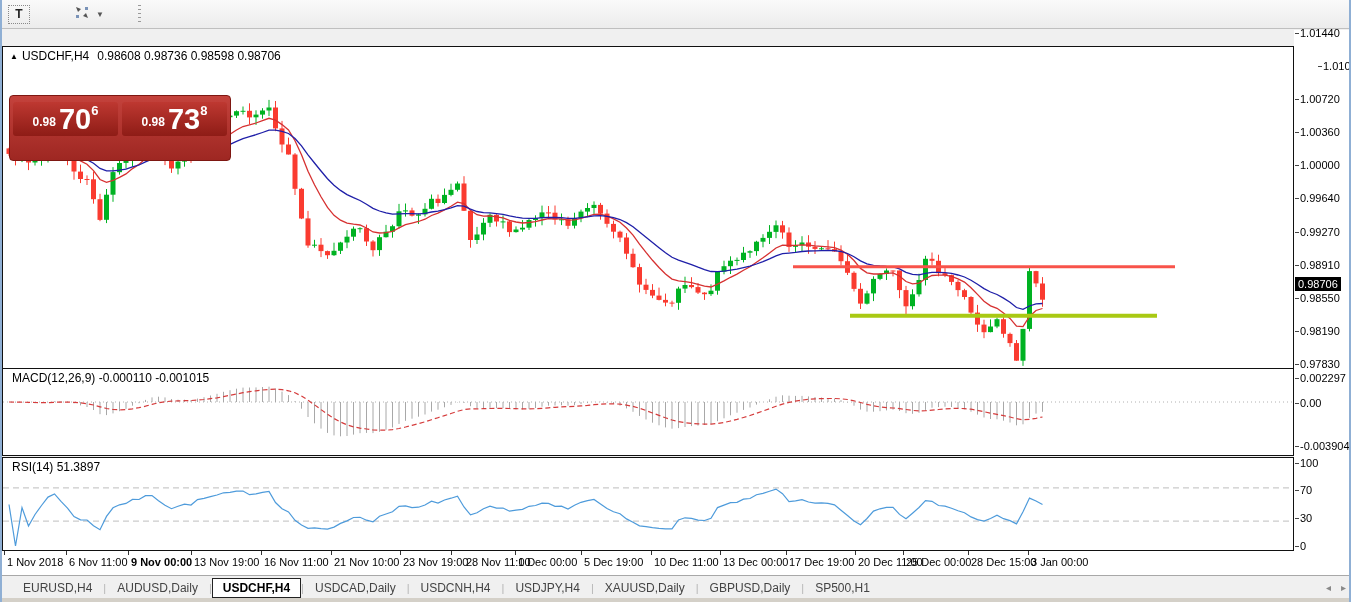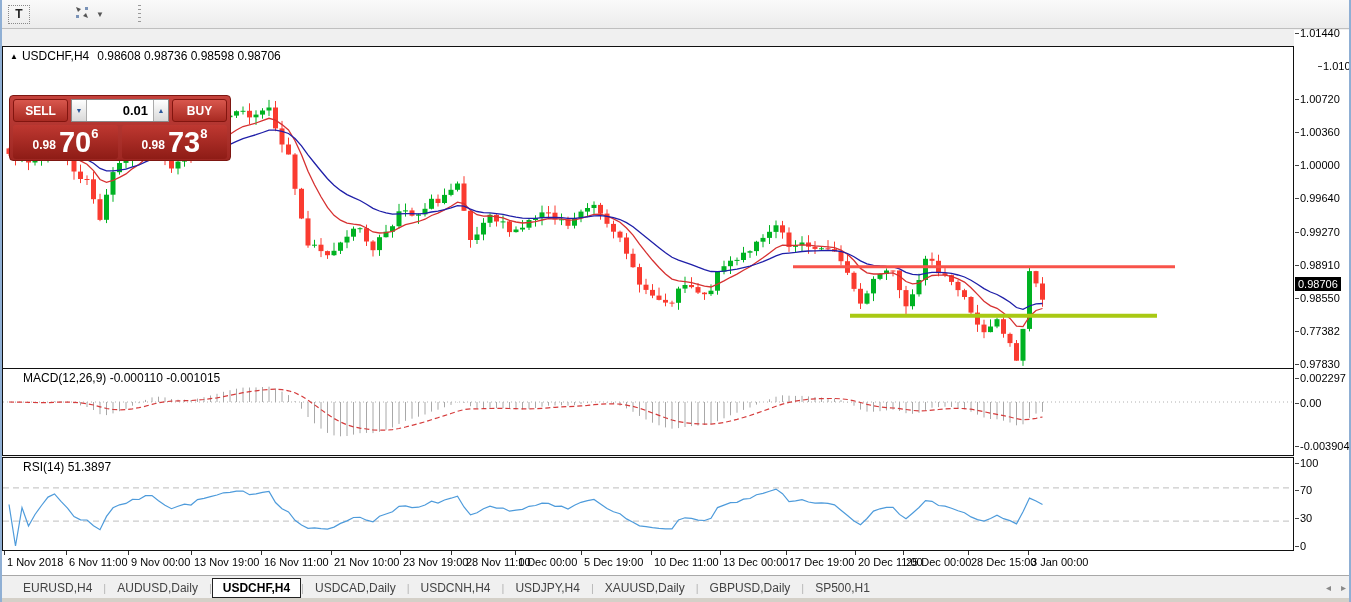--- a/index.html
+++ b/index.html
@@ -17,21 +17,21 @@
   .grip{margin-left:30px;width:3px;height:18px;background:repeating-linear-gradient(#999 0 1px,transparent 1px 4px);}
   .tfs{display:flex;margin-left:14px;}
   .tf{padding:3px 9px;font-size:11px;color:#333;border:1px solid transparent;border-radius:2px;background:transparent;}
   .tf.active{background:#FDFDFD;border:1px solid #98A8B8;box-shadow:inset 0 0 2px #cfe0f0;}
   
   .pane{position:absolute;left:2px;width:1292px;background:#fff;border:1px solid #111;box-sizing:border-box;}
   .pane svg{position:absolute;left:0;top:0;}
   .pane-main{top:30px;height:337px;margin-top:16px;}
   .pane-macd{top:368px;height:88px;}
   .pane-rsi{top:457px;height:94px;}
-  .indlabel{position:absolute;left:20px;top:2px;font-size:12px;color:#000;white-space:nowrap;z-index:5;}
+  .indlabel{position:absolute;left:9px;top:2px;font-size:12px;color:#000;white-space:nowrap;z-index:5;}
   .chead{position:absolute;left:7px;top:2px;font-size:12px;color:#000;z-index:6;white-space:nowrap;}
   .chead .carr{font-size:8px;vertical-align:1px;margin-right:4px;}
   .chead .sym{margin-right:8px;}
   
   .scalecol{position:absolute;left:1294px;top:30px;width:55px;height:521px;background:#fff;z-index:4;text-decoration:underline;}
   .slabel{position:absolute;left:6px;font-size:11px;color:#000;height:14px;line-height:14px;white-space:nowrap;}
   .slabel::before{content:"";position:absolute;left:-5px;top:7px;width:4px;height:1px;background:#444;}
   .pricetag{position:absolute;left:1px;background:#000;color:#fff;font-size:11px;line-height:14px;padding:0 3px;z-index:6;}
   
   .datestrip{position:absolute;left:2px;top:551px;width:1347px;height:24px;background:#fff;z-index:3;}
@@ -405,29 +405,20 @@
         <polyline points="6,106.9 12.5,107.7 19,107.7 25.5,109.1 32,109.6 38.5,109.2 45,107.8 51.5,106.0 58,105.6 64.5,106.6 71,109.9 77.5,113.9 84,117.2 90.5,123.6 97,132.5 103.5,135.3 110,133.5 116.5,130.3 123,126.9 129.5,121.6 136,117.4 142.5,111.4 149,106.4 155.5,104.7 162,105.7 168.5,108.6 175,109.7 181.5,109.4 188,109.6 194.5,106.8 201,103.7 207.5,100.0 214,96.1 220.5,91.4 227,87.2 233.5,83.0 240,79.5 246.5,77.9 253,76.0 259.5,73.7 266,71.3 272.5,73.2 279,77.6 285.5,83.0 292,93.7 298.5,107.8 305,124.3 311.5,137.7 318,149.8 324.5,160.4 331,168.3 337.5,173.2 344,176.2 350.5,177.2 357,178.0 363.5,181.0 370,185.0 376.5,186.0 383,185.7 389.5,184.5 396,180.9 402.5,177.7 409,176.1 415.5,174.5 422,172.2 428.5,168.5 435,166.2 441.5,162.9 448,159.2 454.5,155.1 461,156.7 467.5,163.3 474,167.7 480.5,169.2 487,168.9 493.5,169.9 500,170.8 506.5,173.4 513,175.0 519.5,176.0 526,175.5 532.5,174.7 539,173.0 545.5,171.7 552,171.8 558.5,171.9 565,173.1 571.5,172.8 578,171.3 584.5,169.4 591,167.3 597.5,167.2 604,169.0 610.5,171.8 617,175.2 623.5,181.0 630,188.1 636.5,197.1 643,205.4 649.5,213.3 656,220.5 662.5,226.9 669,232.1 675.5,233.8 682,234.6 688.5,235.6 695,237.4 701.5,239.2 708,240.0 714.5,237.2 721,233.9 727.5,230.3 734,227.1 740.5,223.2 747,219.8 753.5,215.2 760,210.8 766.5,206.1 773,201.0 779.5,198.2 786,198.5 792.5,198.4 799,197.9 805.5,198.2 812,198.9 818.5,199.3 825,199.8 831.5,200.7 838,203.1 844.5,207.2 851,213.5 857.5,221.4 864,225.9 870.5,227.0 877,227.0 883.5,226.4 890,225.8 896.5,229.0 903,234.5 909.5,236.8 916,236.1 922.5,231.7 929,228.5 935.5,228.1 942,228.1 948.5,229.3 955,231.8 961.5,235.1 968,240.7 974.5,247.4 981,254.2 987.5,258.8 994,261.3 1000.5,265.9 1007,271.4 1013.5,279.1 1020,279.6 1026.5,269.5 1033,263.5 1039.5,261.5" fill="none" stroke="#D63131" stroke-width="1.3"></polyline>
         <polyline points="6,106.9 12.5,107.3 19,107.3 25.5,108.1 32,108.4 38.5,108.3 45,107.7 51.5,106.8 58,106.5 64.5,106.9 71,108.5 77.5,110.7 84,112.6 90.5,116.2 97,121.4 103.5,123.8 110,123.9 116.5,123.2 123,122.1 129.5,119.9 136,118.0 142.5,114.9 149,112.1 155.5,110.7 162,110.7 168.5,111.7 175,111.9 181.5,111.6 188,111.5 194.5,109.9 201,108.1 207.5,105.9 214,103.3 220.5,100.3 227,97.4 233.5,94.4 240,91.6 246.5,89.7 253,87.7 259.5,85.5 266,83.2 272.5,83.1 279,84.4 285.5,86.5 292,91.5 298.5,98.8 305,107.8 311.5,116.0 318,124.0 324.5,131.7 331,138.2 337.5,143.4 344,147.6 350.5,150.7 357,153.5 363.5,157.2 370,161.4 376.5,164.0 383,165.9 389.5,167.1 396,166.9 402.5,166.6 409,166.7 415.5,166.8 422,166.4 428.5,165.0 435,164.2 441.5,162.7 448,160.9 454.5,158.7 461,159.2 467.5,162.2 474,164.5 480.5,165.6 487,165.8 493.5,166.6 500,167.3 506.5,168.9 513,170.1 519.5,171.1 526,171.3 532.5,171.3 539,170.7 545.5,170.3 552,170.5 558.5,170.6 565,171.4 571.5,171.3 578,170.7 584.5,169.8 591,168.8 597.5,168.6 604,169.3 610.5,170.7 617,172.5 623.5,175.6 630,179.7 636.5,185.0 643,190.2 649.5,195.5 656,200.7 662.5,205.7 669,210.3 675.5,213.1 682,215.4 688.5,217.6 695,220.2 701.5,222.6 708,224.5 714.5,224.6 721,224.1 727.5,223.1 734,222.2 740.5,220.7 747,219.2 753.5,217.0 760,214.6 766.5,211.9 773,208.8 779.5,206.7 786,206.1 792.5,205.4 799,204.5 805.5,204.0 812,203.8 818.5,203.6 825,203.5 831.5,203.6 838,204.5 844.5,206.5 851,209.7 857.5,213.9 864,216.9 870.5,218.3 877,219.0 883.5,219.5 890,219.8 896.5,221.9 903,225.3 909.5,227.3 916,227.9 922.5,226.4 929,225.3 935.5,225.3 942,225.6 948.5,226.4 955,228.0 961.5,230.0 968,233.2 974.5,237.2 981,241.6 987.5,245.0 994,247.5 1000.5,251.1 1007,255.2 1013.5,260.5 1020,262.4 1026.5,259.0 1033,256.9 1039.5,256.5" fill="none" stroke="#1F1FA8" stroke-width="1.3"></polyline>
         <line x1="790" y1="219.7" x2="1172" y2="219.7" stroke="#F8534A" stroke-width="3"></line>
         <line x1="847" y1="268.8" x2="1154" y2="268.8" stroke="#A9C913" stroke-width="4"></line>
         <line x1="959" y1="329.7" x2="1140" y2="329.7" stroke="#4B9FD8" stroke-width="5"></line>
       </svg>
     <div class="chead">
       <span class="carr">▲</span><span class="sym">USDCHF,H4</span><span>0.98608 0.98736 0.98598 0.98706</span>
     </div>
     <div class="tpanel">
-      <div class="trow1">
-        <button class="tsell">SELL</button>
-        <div class="vol">
-          <button class="spin" style="border-left:none">▼</button>
-          <div class="vfield">0.01</div>
-          <button class="spin" style="border-right:none">▲</button>
-        </div>
-        <button class="tbuy">BUY</button>
-      </div>
       <div class="trow2">
         <div class="pbox">
           <span class="psmall">0.98</span>
             <span class="pbig">70</span>
             <span class="psup">6</span>
         </div>
         <div class="pbox">
           <span class="psmall">0.98</span>
             <span class="pbig">73</span>
             <span class="psup">8</span>
@@ -616,39 +607,39 @@
   <div class="scalecol" id="scalecol">
       <div class="slabel" style="top: -4px;">1.01440</div>
       <div class="slabel" style="top: 29px; margin-left: 23px;">1.01080</div>
       <div class="slabel" style="top: 62px;">1.00720</div>
       <div class="slabel" style="top: 95px;">1.00360</div>
       <div class="slabel" style="top: 128px;">1.00000</div>
       <div class="slabel" style="top: 161px;">0.99640</div>
       <div class="slabel" style="top: 195px;">0.99270</div>
       <div class="slabel" style="top: 228px;">0.98910</div>
       <div class="slabel" style="top: 261px;">0.98550</div>
-      <div class="slabel" style="top: 294px;">0.77382</div>
+      <div class="slabel" style="top: 294px;">0.98190</div>
       <div class="slabel" style="top: 327px;">0.97830</div>
       <div class="slabel" style="top: 341px;">0.002297</div>
       <div class="slabel" style="top: 366px;">0.00</div>
       <div class="slabel" style="top: 409px;">-0.003904</div>
       <div class="slabel" style="top: 426px;">100</div>
       <div class="slabel" style="top: 453px;">70</div>
       <div class="slabel" style="top: 481px;">30</div>
       <div class="slabel" style="top: 509px;">0</div>
       <div class="pricetag" style="top: 247px;">0.98706</div>
     </div>
 
   <div class="datestrip" id="datestrip">
       <div class="dtick" style="left: 2px;"></div>
       <div class="dlabel" style="left: 5px;">1 Nov 2018</div>
       <div class="dtick" style="left: 64px;"></div>
       <div class="dlabel" style="left: 67px;">6 Nov 11:00</div>
       <div class="dtick" style="left: 126px;"></div>
-      <div class="dlabel" style="left: 129px;">9 Nov 00:00</div>
+      <div class="dlabel" style="left: 129px; font-weight: bold;">9 Nov 00:00</div>
       <div class="dtick" style="left: 189px;"></div>
       <div class="dlabel" style="left: 192px;">13 Nov 19:00</div>
       <div class="dtick" style="left: 259px;"></div>
       <div class="dlabel" style="left: 262px;">16 Nov 11:00</div>
       <div class="dtick" style="left: 329px;"></div>
       <div class="dlabel" style="left: 332px;">21 Nov 10:00</div>
       <div class="dtick" style="left: 398px;"></div>
       <div class="dlabel" style="left: 401px;">23 Nov 19:00</div>
       <div class="dtick" style="left: 449px;"></div>
       <div class="dlabel" style="left: 452px; padding-left: 12px;">28 Nov 11:00</div>

